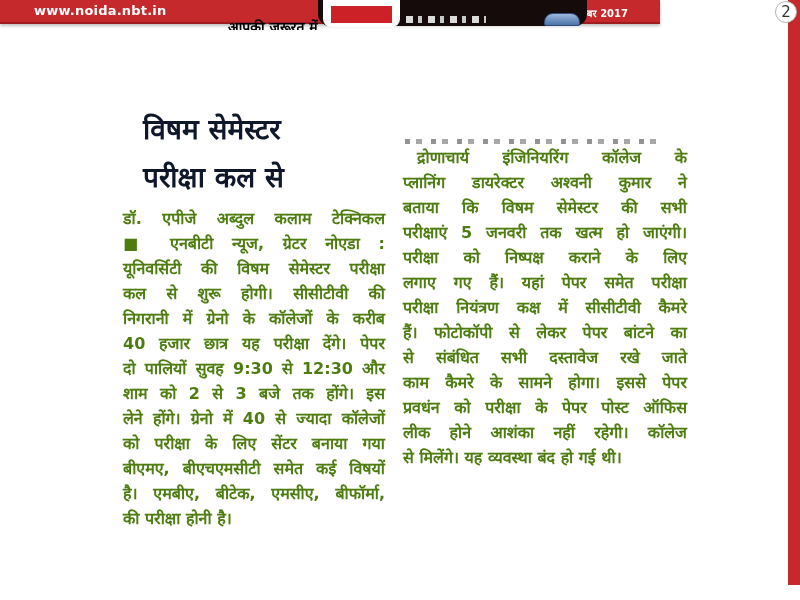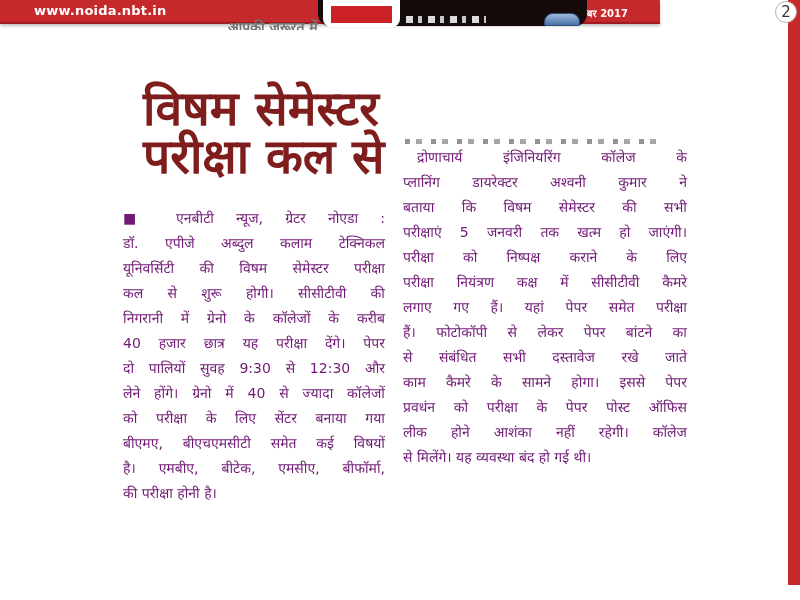--- a/index.html
+++ b/index.html
@@ -23,21 +23,21 @@
   }
   .page-badge{
     position:absolute;left:775px;top:1px;width:22px;height:22px;border-radius:50%;
     background:#ffffff;border:1px solid #b5b5b5;box-sizing:border-box;
     color:#333333;font-size:15px;line-height:20px;text-align:center;cursor:pointer;
     z-index:6;
   }
   
   .promo-text{
     position:absolute;left:228px;top:17px;width:90px;height:13px;overflow:hidden;
-    color:#737373;font-size:14px;font-weight:bold;white-space:nowrap;z-index:4;
+    color:#000000;font-size:14px;font-weight:bold;white-space:nowrap;z-index:4;
   }
   .masthead-dark{
     position:absolute;left:318px;top:0;width:269px;height:26px;
     background:#160b0b;border-radius:0 0 12px 12px;z-index:3;
   }
   .masthead-logo-box{
     position:absolute;left:5px;top:0;width:77px;height:27px;
     background:#ffffff;border-radius:0 0 8px 8px;
   }
   .masthead-logo-red{
@@ -52,24 +52,24 @@
     border-radius:9px 9px 2px 2px;
     background:linear-gradient(#9db9dc,#4a72a8);
     border:1px solid #2f4f7a;box-sizing:border-box;cursor:pointer;
   }
   
   .right-strip{
     position:absolute;left:788px;top:0;width:12px;height:585px;background:#c5292c;z-index:2;
   }
   
   .headline{
-    position:absolute;left:143px;top:84px;width:300px;
-    color:#7f1d1d;font-size:48px;font-weight:bold;line-height:48px;white-space:nowrap;
+    position:absolute;left:143px;top:106px;width:300px;
+    color:#0f172a;font-size:28px;font-weight:bold;line-height:48px;white-space:nowrap;
   }
-  .col{position:absolute;color:#701a75;font-size:14px;font-weight:400;}
+  .col{position:absolute;color:#4d7c0f;font-size:16px;font-weight:700;}
   .col1{left:123px;top:206px;width:262px;}
   .col2{left:403px;top:145px;width:284px;}
   .bline{
     height:25px;line-height:25px;white-space:nowrap;overflow:visible;
     text-align:justify;text-align-last:justify;
   }
   .nojust{text-align:center;text-align-last:left;}
   .indent{text-indent:14px;}
   .frag-line{
     position:absolute;left:405px;top:139px;width:252px;height:5px;opacity:.75;
@@ -100,42 +100,43 @@
   <div class="right-strip"></div>
 
   <div class="headline">
     <div>विषम सेमेस्टर</div>
     <div>परीक्षा कल से</div>
   </div>
 
   <div class="frag-line"></div>
 
   <div class="col col1">
+      <div class="bline">डॉ. एपीजे अब्दुल कलाम टेक्निकल</div>
       <div class="bline">■ एनबीटी न्यूज, ग्रेटर नोएडा :</div>
-      <div class="bline">डॉ. एपीजे अब्दुल कलाम टेक्निकल</div>
       <div class="bline">यूनिवर्सिटी की विषम सेमेस्टर परीक्षा</div>
       <div class="bline">कल से शुरू होगी। सीसीटीवी की</div>
       <div class="bline">निगरानी में ग्रेनो के कॉलेजों के करीब</div>
       <div class="bline">40 हजार छात्र यह परीक्षा देंगे। पेपर</div>
       <div class="bline">दो पालियों सुवह 9:30 से 12:30 और</div>
+      <div class="bline">शाम को 2 से 3 बजे तक होंगे। इस</div>
       <div class="bline">लेने होंगे। ग्रेनो में 40 से ज्यादा कॉलेजों</div>
       <div class="bline">को परीक्षा के लिए सेंटर बनाया गया</div>
       <div class="bline">बीएमए, बीएचएमसीटी समेत कई विषयों</div>
       <div class="bline">है। एमबीए, बीटेक, एमसीए, बीफॉर्मा,</div>
       <div class="bline nojust">की परीक्षा होनी है।</div>
     </div>
 
   <div class="col col2">
       <div class="bline indent">द्रोणाचार्य इंजिनियरिंग कॉलेज के</div>
       <div class="bline">प्लानिंग डायरेक्टर अश्वनी कुमार ने</div>
       <div class="bline">बताया कि विषम सेमेस्टर की सभी</div>
       <div class="bline">परीक्षाएं 5 जनवरी तक खत्म हो जाएंगी।</div>
       <div class="bline">परीक्षा को निष्पक्ष कराने के लिए</div>
+      <div class="bline">लगाए गए हैं। यहां पेपर समेत परीक्षा</div>
       <div class="bline">परीक्षा नियंत्रण कक्ष में सीसीटीवी कैमरे</div>
-      <div class="bline">लगाए गए हैं। यहां पेपर समेत परीक्षा</div>
       <div class="bline">हैं। फोटोकॉपी से लेकर पेपर बांटने का</div>
       <div class="bline">से संबंधित सभी दस्तावेज रखे जाते</div>
       <div class="bline">काम कैमरे के सामने होगा। इससे पेपर</div>
       <div class="bline">प्रवधंन को परीक्षा के पेपर पोस्ट ऑफिस</div>
       <div class="bline">लीक होने आशंका नहीं रहेगी। कॉलेज</div>
       <div class="bline nojust">से मिलेंगे। यह व्यवस्था बंद हो गई थी।</div>
     </div>
 
 </div>
 

